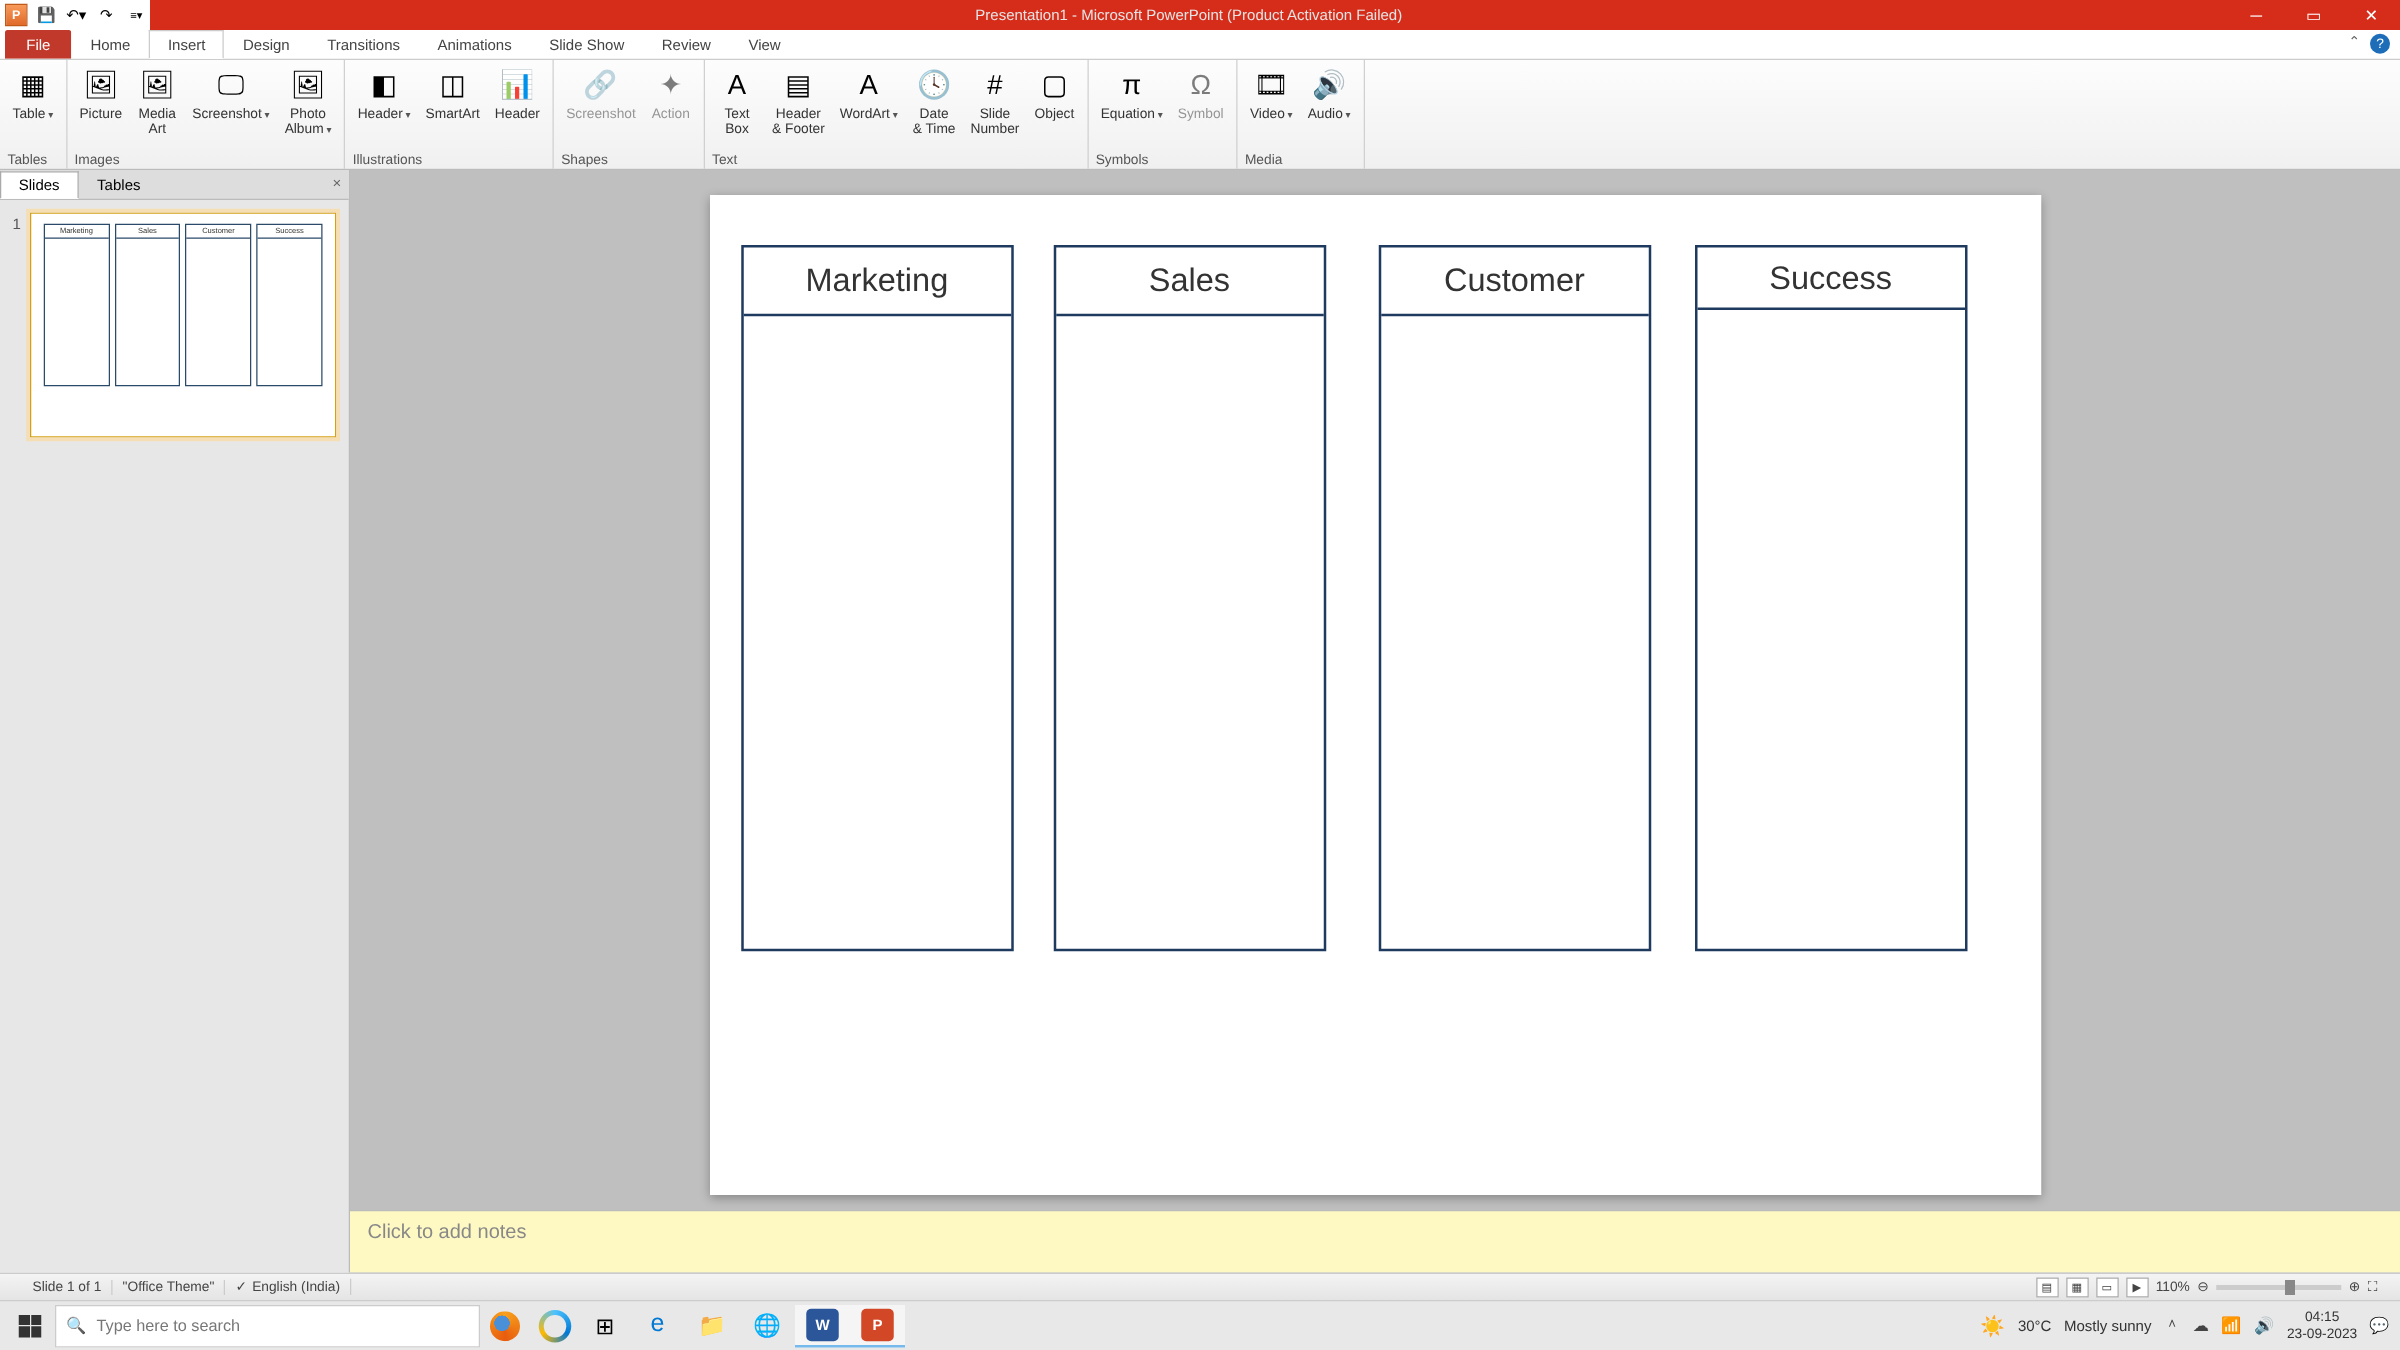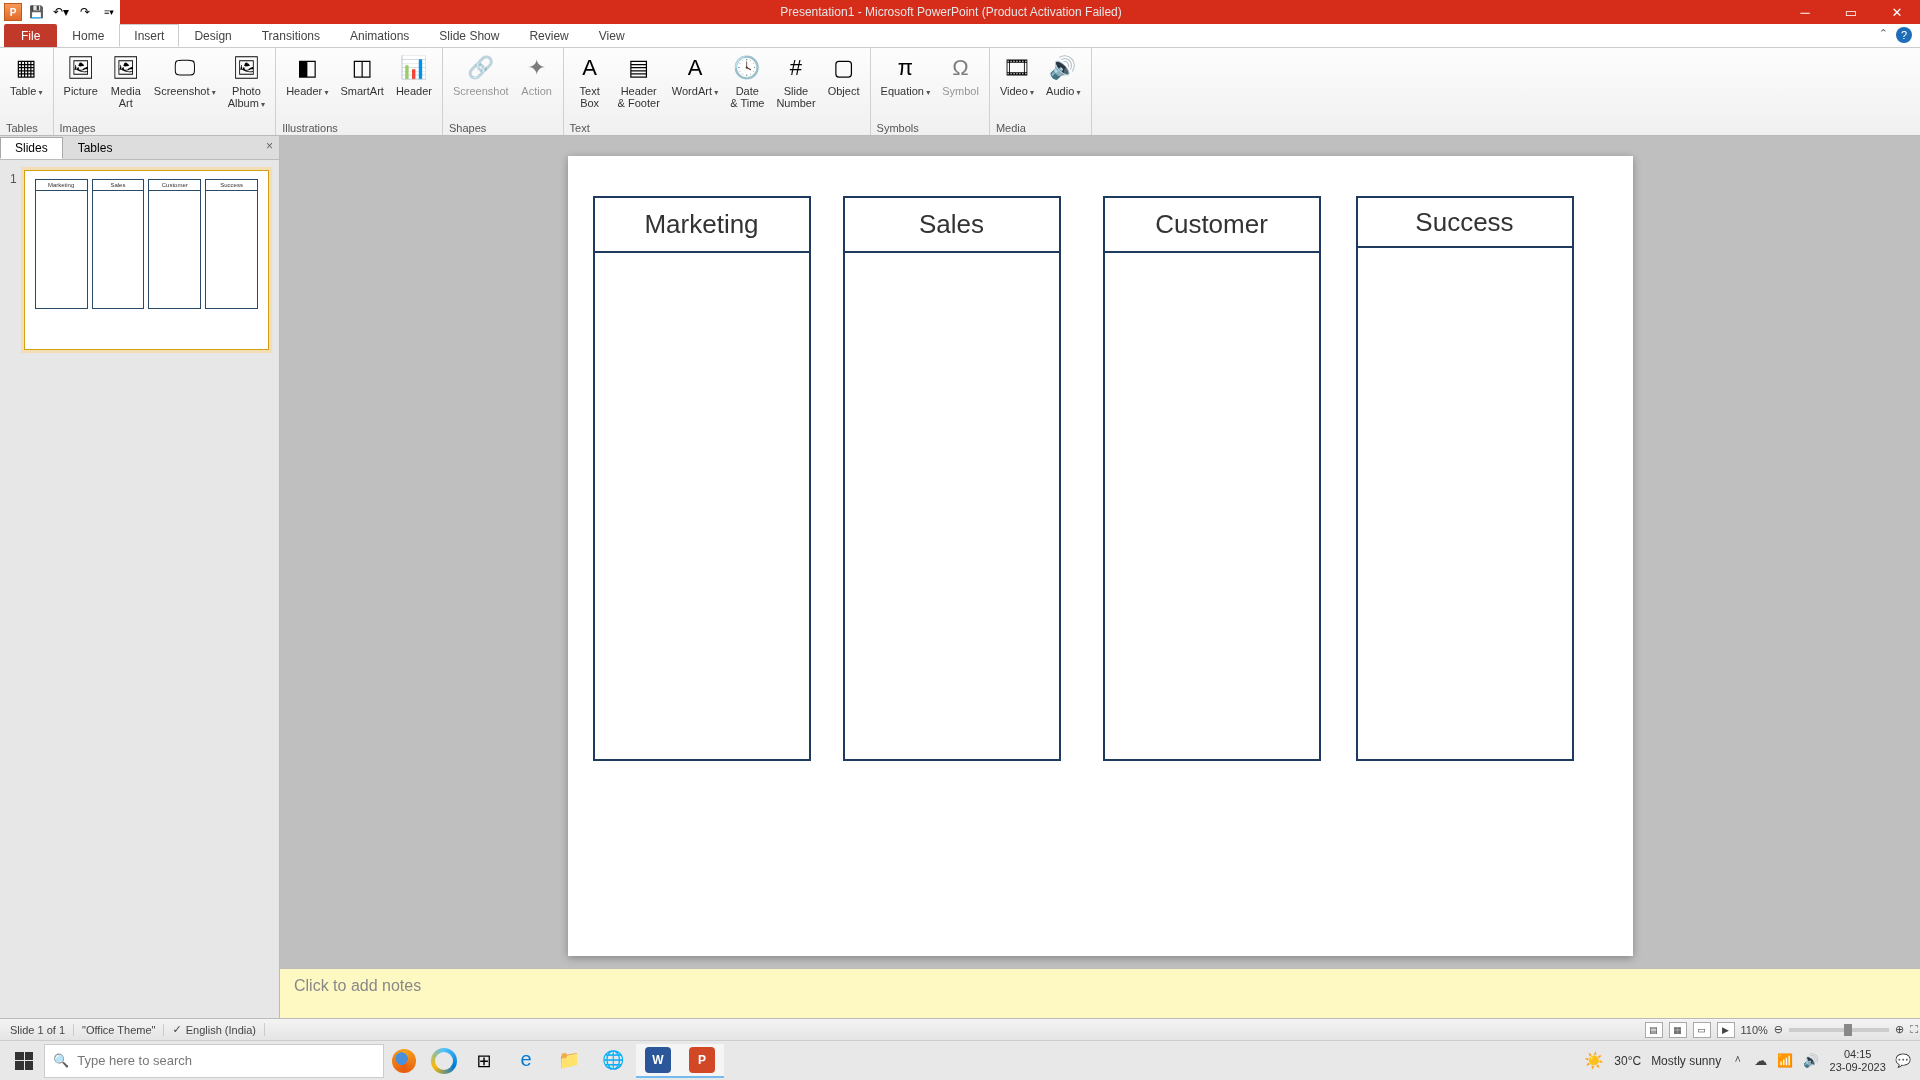--- a/index.html
+++ b/index.html
@@ -56,21 +56,21 @@
 .col .col-head { height: 55px; border-bottom: 2px solid #1f3a5f; display: flex; align-items: center; justify-content: center; font-size: 26px; color: #333; }
 .col1 { left: 25px; }
 .col2 { left: 275px; }
 .col3 { left: 535px; }
 .col4 { left: 788px; }
 .col4 .col-head { height: 50px; }
 
 .notes { height: 50px; background: #fef9c3; border-top: 1px solid #bbb; padding: 8px 14px; font-size: 16px; color: #888; }
 
 
-.statusbar { height: 22px; background: linear-gradient(#f4f4f4,#e4e4e4); border-top: 1px solid #bbb; display: flex; align-items: center; font-size: 11px; color: #444; padding: 0 2px; }
+.statusbar { height: 22px; background: linear-gradient(#f4f4f4,#e4e4e4); border-top: 1px solid #bbb; display: flex; align-items: center; font-size: 11px; color: #444; padding: 0 18px; }
 .sb-sect { padding: 0 8px; border-right: 1px solid #ccc; }
 .sb-right { margin-left: auto; display: flex; align-items: center; gap: 6px; }
 .view-btn { width: 18px; height: 16px; border: 1px solid #aaa; background: #fff; font-size: 9px; display: flex; align-items: center; justify-content: center; }
 .zoom-slider { width: 100px; height: 4px; background: #ccc; position: relative; }
 .zoom-slider .handle { position: absolute; left: 55%; top: -4px; width: 8px; height: 12px; background: #888; }
 
 
 .taskbar { height: 40px; background: #e8e8e8; border-top: 1px solid #ccc; display: flex; align-items: center; padding: 0 4px; }
 .start { width: 40px; height: 34px; display: flex; align-items: center; justify-content: center; }
 .win-logo { width: 18px; height: 18px; display: grid; grid-template: 1fr 1fr / 1fr 1fr; gap: 1px; }

